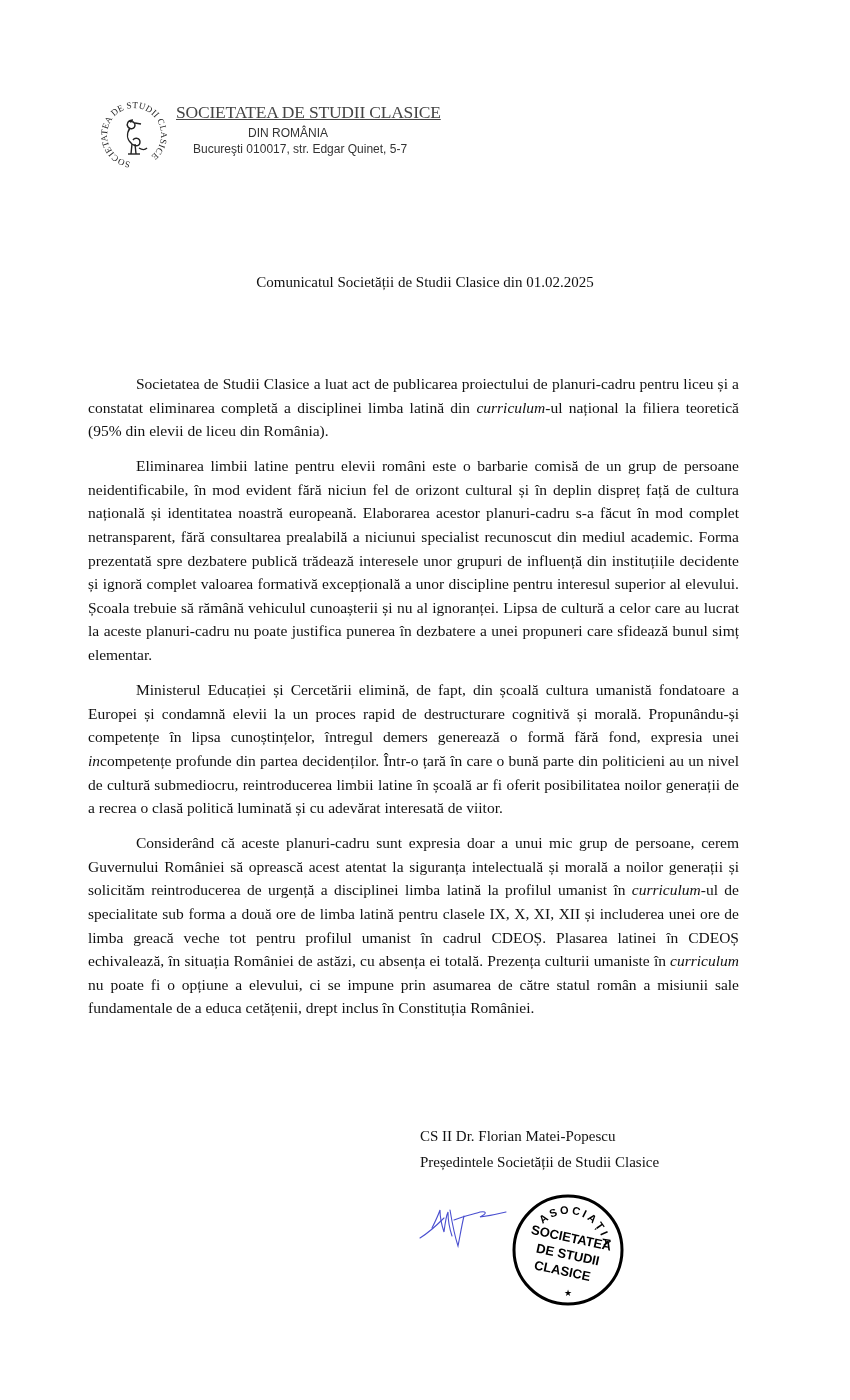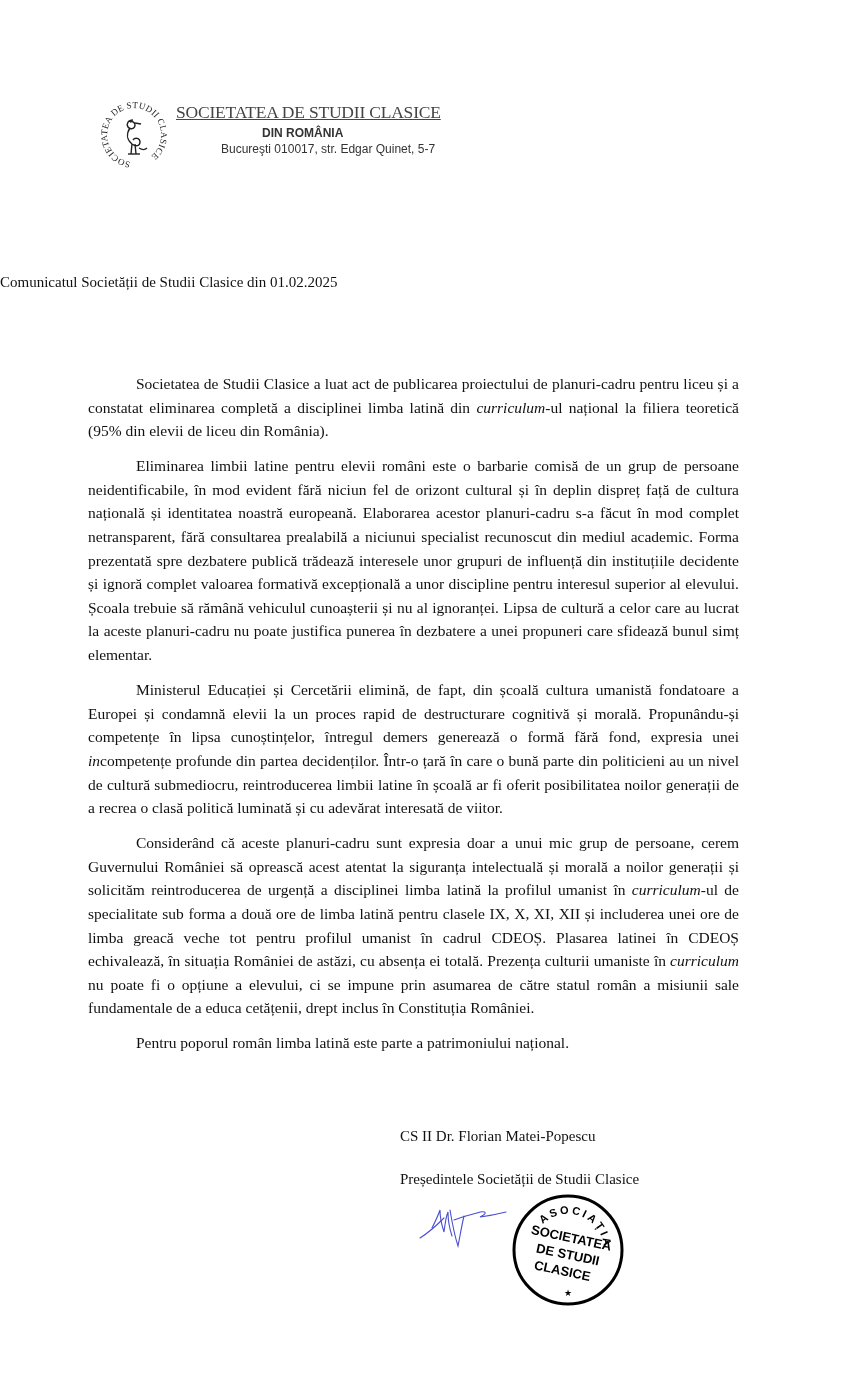--- a/index.html
+++ b/index.html
@@ -2,31 +2,31 @@
 <html><head>
 <meta charset="utf-8">
 <style>
   html, body { margin: 0; padding: 0; background: #ffffff; }
   body { width: 850px; height: 1400px; position: relative; overflow: hidden; color: #111; }
   .serif { font-family: "Liberation Serif", "DejaVu Serif", serif; }
   .sans { font-family: "Liberation Sans", "DejaVu Sans", sans-serif; }
 
   #logo { position: absolute; left: 97px; top: 98px; width: 74px; height: 74px; }
   #org-name { position: absolute; left: 176px; top: 102px; font-size: 17.5px; color: #444; text-decoration: underline; letter-spacing: -0.2px; white-space: nowrap; }
-  #org-country { position: absolute; left: 262px; top: 126px; font-size: 12px; color: #333; white-space: nowrap; font-weight: bold; }
-  #org-address { position: absolute; left: 193px; top: 142px; font-size: 12px; color: #333; white-space: nowrap; margin-left: 28px; }
+  #org-country { position: absolute; left: 248px; top: 126px; font-size: 12px; color: #333; white-space: nowrap; }
+  #org-address { position: absolute; left: 193px; top: 142px; font-size: 12px; color: #333; white-space: nowrap; }
 
-  #doc-title { position: absolute; left: 0; width: 850px; top: 274px; font-size: 15px; }
+  #doc-title { position: absolute; left: 0; width: 850px; text-align: center; top: 274px; font-size: 15px; }
 
   #body { position: absolute; left: 88px; top: 372px; width: 651px; font-size: 15.5px; line-height: 23.6px; text-align: justify; }
   #body p { margin: 0 0 11.5px 0; text-indent: 48px; }
 
-  #signature-block { position: absolute; left: 400px; top: 1128px; font-size: 15px; }
+  #signature-block { position: absolute; left: 420px; top: 1128px; font-size: 15px; }
   #signer-name { white-space: nowrap; }
-  #signer-title { white-space: nowrap; margin-top: 26px; }
+  #signer-title { white-space: nowrap; margin-top: 9px; }
 
   #handwritten-signature { position: absolute; left: 418px; top: 1198px; width: 90px; height: 55px; }
   #stamp { position: absolute; left: 510px; top: 1192px; width: 116px; height: 116px; }
 </style>
 </head>
 <body>
 
 <div id="letterhead">
   <svg id="logo" viewBox="0 0 74 74">
     <defs>
@@ -50,21 +50,20 @@
   <div id="org-address" class="sans">Bucureşti 010017, str. Edgar Quinet, 5-7</div>
 </div>
 
 <div id="doc-title" class="serif">Comunicatul Societății de Studii Clasice din 01.02.2025</div>
 
 <div id="body" class="serif">
     <p><span>Societatea de Studii Clasice a luat act de publicarea proiectului de planuri-cadru pentru liceu și a constatat eliminarea completă a disciplinei limba latină din </span><em>curriculum</em><span>-ul național la filiera teoretică (95% din elevii de liceu din România).</span></p>
     <p><span>Eliminarea limbii latine pentru elevii români este o barbarie comisă de un grup de persoane neidentificabile, în mod evident fără niciun fel de orizont cultural și în deplin dispreț față de cultura națională și identitatea noastră europeană. Elaborarea acestor planuri-cadru s-a făcut în mod complet netransparent, fără consultarea prealabilă a niciunui specialist recunoscut din mediul academic. Forma prezentată spre dezbatere publică trădează interesele unor grupuri de influență din instituțiile decidente și ignoră complet valoarea formativă excepțională a unor discipline pentru interesul superior al elevului. Școala trebuie să rămână vehiculul cunoașterii și nu al ignoranței. Lipsa de cultură a celor care au lucrat la aceste planuri-cadru nu poate justifica punerea în dezbatere a unei propuneri care sfidează bunul simț elementar.</span></p>
     <p><span>Ministerul Educației și Cercetării elimină, de fapt, din școală cultura umanistă fondatoare a Europei și condamnă elevii la un proces rapid de destructurare cognitivă și morală. Propunându-și competențe în lipsa cunoștințelor, întregul demers generează o formă fără fond, expresia unei </span><em>in</em><span>competențe profunde din partea decidenților. Într-o țară în care o bună parte din politicieni au un nivel de cultură submediocru, reintroducerea limbii latine în școală ar fi oferit posibilitatea noilor generații de a recrea o clasă politică luminată și cu adevărat interesată de viitor.</span></p>
     <p><span>Considerând că aceste planuri-cadru sunt expresia doar a unui mic grup de persoane, cerem Guvernului României să oprească acest atentat la siguranța intelectuală și morală a noilor generații și solicităm reintroducerea de urgență a disciplinei limba latină la profilul umanist în </span><em>curriculum</em><span>-ul de specialitate sub forma a două ore de limba latină pentru clasele IX, X, XI, XII și includerea unei ore de limba greacă veche tot pentru profilul umanist în cadrul CDEOȘ. Plasarea latinei în CDEOȘ echivalează, în situația României de astăzi, cu absența ei totală. Prezența culturii umaniste în </span><em>curriculum</em><span> nu poate fi o opțiune a elevului, ci se impune prin asumarea de către statul român a misiunii sale fundamentale de a educa cetățenii, drept inclus în Constituția României.</span></p>
-    <p><span>Pentru poporul român limba latină este parte a patrimoniului național.</span></p>
   </div>
 
 <div id="signature-block" class="serif">
   <div id="signer-name">CS II Dr. Florian Matei-Popescu</div>
   <div id="signer-title">Președintele Societății de Studii Clasice</div>
 </div>
 
 <svg id="handwritten-signature" viewBox="0 0 90 55">
   <g fill="none" stroke-width="1.1" stroke-linecap="round">
     <path class="ink" d="M2,40 C10,35 18,28 26,20" stroke="#4a4fd0"></path>

